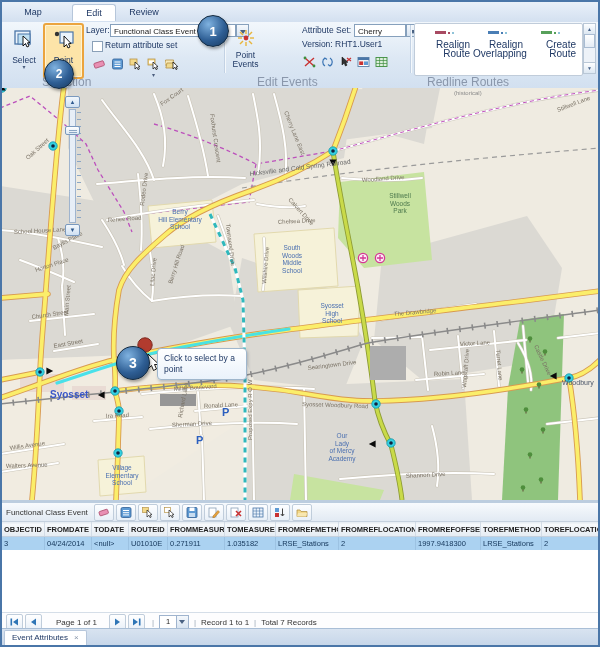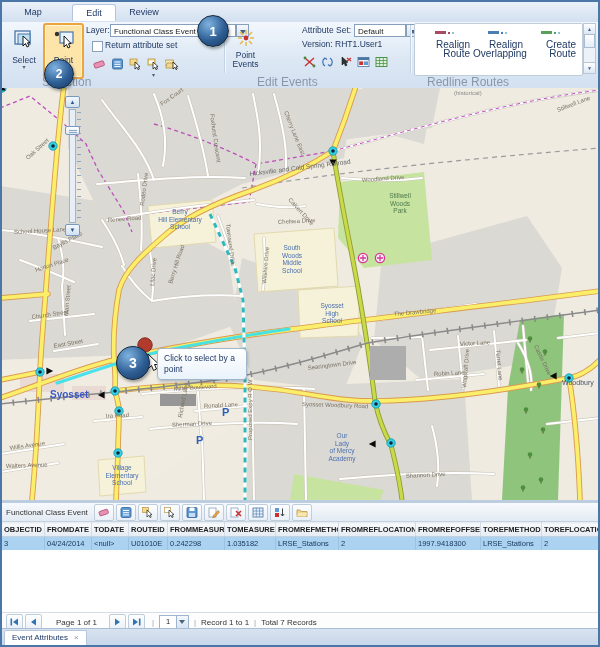--- a/index.html
+++ b/index.html
@@ -162,21 +162,21 @@
             <line x1="5" y1="4" x2="8" y2="7"></line>
             <line x1="14" y1="13" x2="17" y2="16"></line>
             <line x1="17" y1="4" x2="14" y2="7"></line>
             <line x1="8" y1="13" x2="5" y2="16"></line>
           </g>
         <circle cx="11" cy="10" r="2.4" fill="#C83232"></circle>
       </svg>
       <div class="cap" style="line-height:9px;">Point Events</div>
     </div>
     <div class="flabel" style="left:300px;top:3px;">Attribute Set:</div>
-    <div class="combo" style="left:352px;top:2px;width:52px;">Default</div>
+    <div class="combo" style="left:352px;top:2px;width:52px;">Cherry</div>
     <div class="combo-arrow" style="left:404px;top:2px;"></div>
     <div class="flabel" style="left:300px;top:17px;">Version: RHT1.User1</div>
 
     <div class="mini" style="left:298px;top:31px;">
       <svg width="13" height="12">
           <path d="M2,2 L11,10 M11,2 L2,10" stroke="#C83232" stroke-width="1.4"></path>
           <circle cx="2" cy="2" r="1.4" fill="#3E8E3E"></circle>
           <circle cx="11" cy="10" r="1.4" fill="#3E8E3E"></circle>
         </svg>
     </div>
@@ -628,21 +628,21 @@
             <th style="width: 56px;">TOREFMETHOD</th>
             <th style="width: 58px;">TOREFLOCATION</th>
           </tr>
         </thead>
       <tbody id="tbody">
           <tr>
             <td>3</td>
             <td>04/24/2014</td>
             <td>&lt;null&gt;</td>
             <td>U01010E</td>
-            <td>0.242298</td>
+            <td>0.271911</td>
             <td>1.035182</td>
             <td>LRSE_Stations</td>
             <td>2</td>
             <td>1997.9418300</td>
             <td>LRSE_Stations</td>
             <td>2</td>
           </tr>
         </tbody>
     </table>
     <div class="pager">

